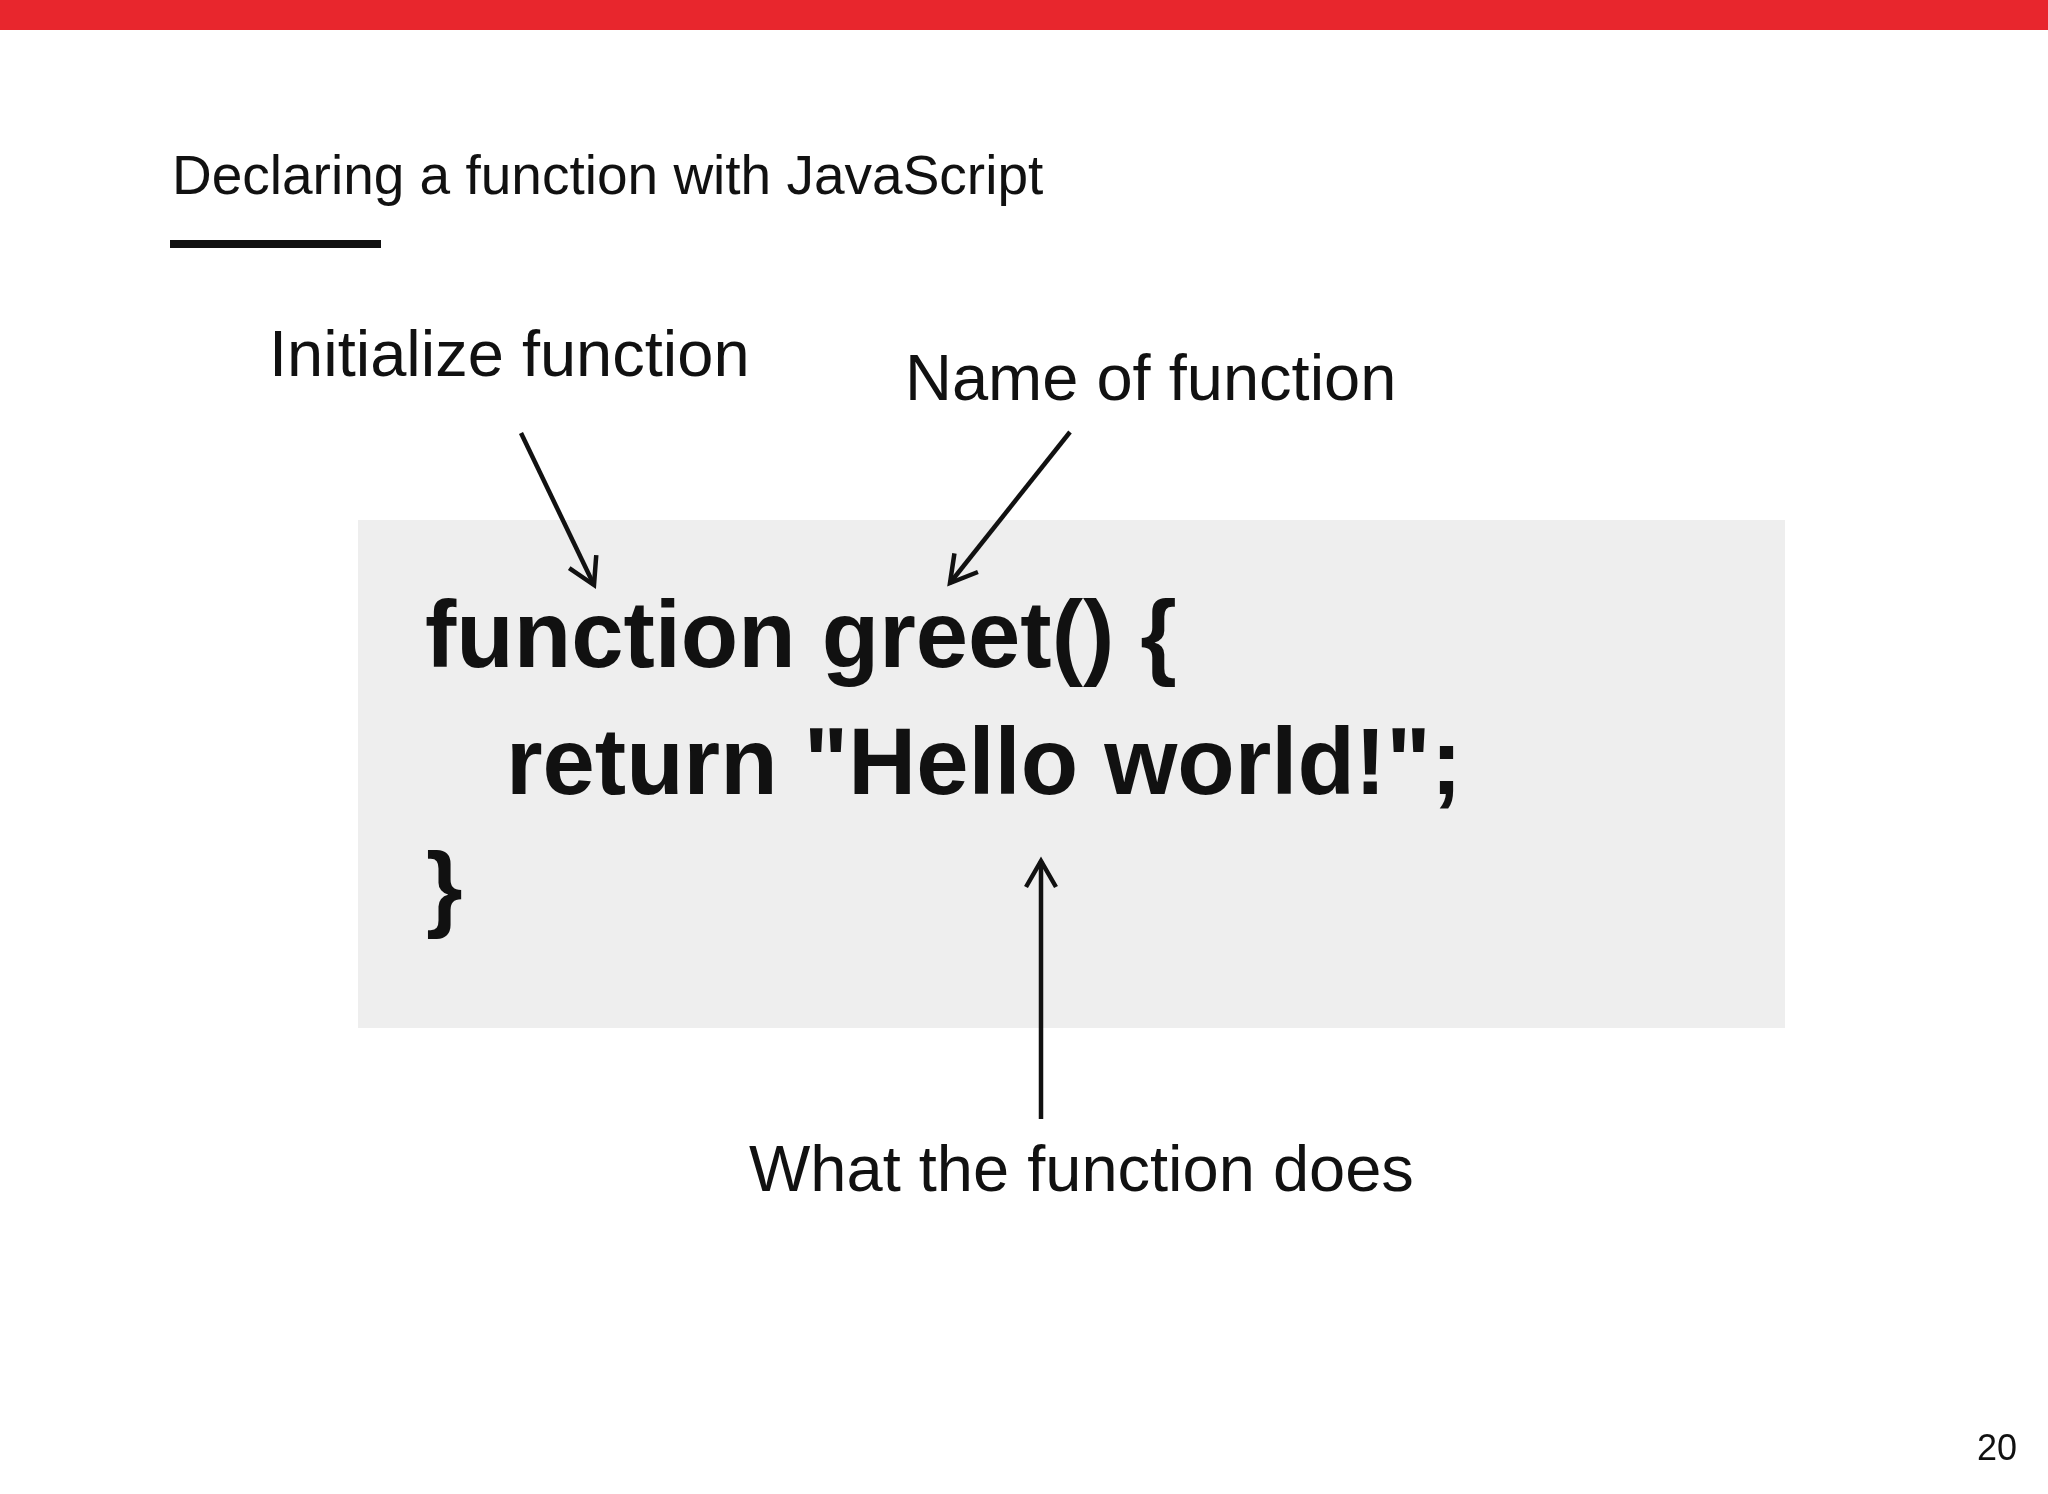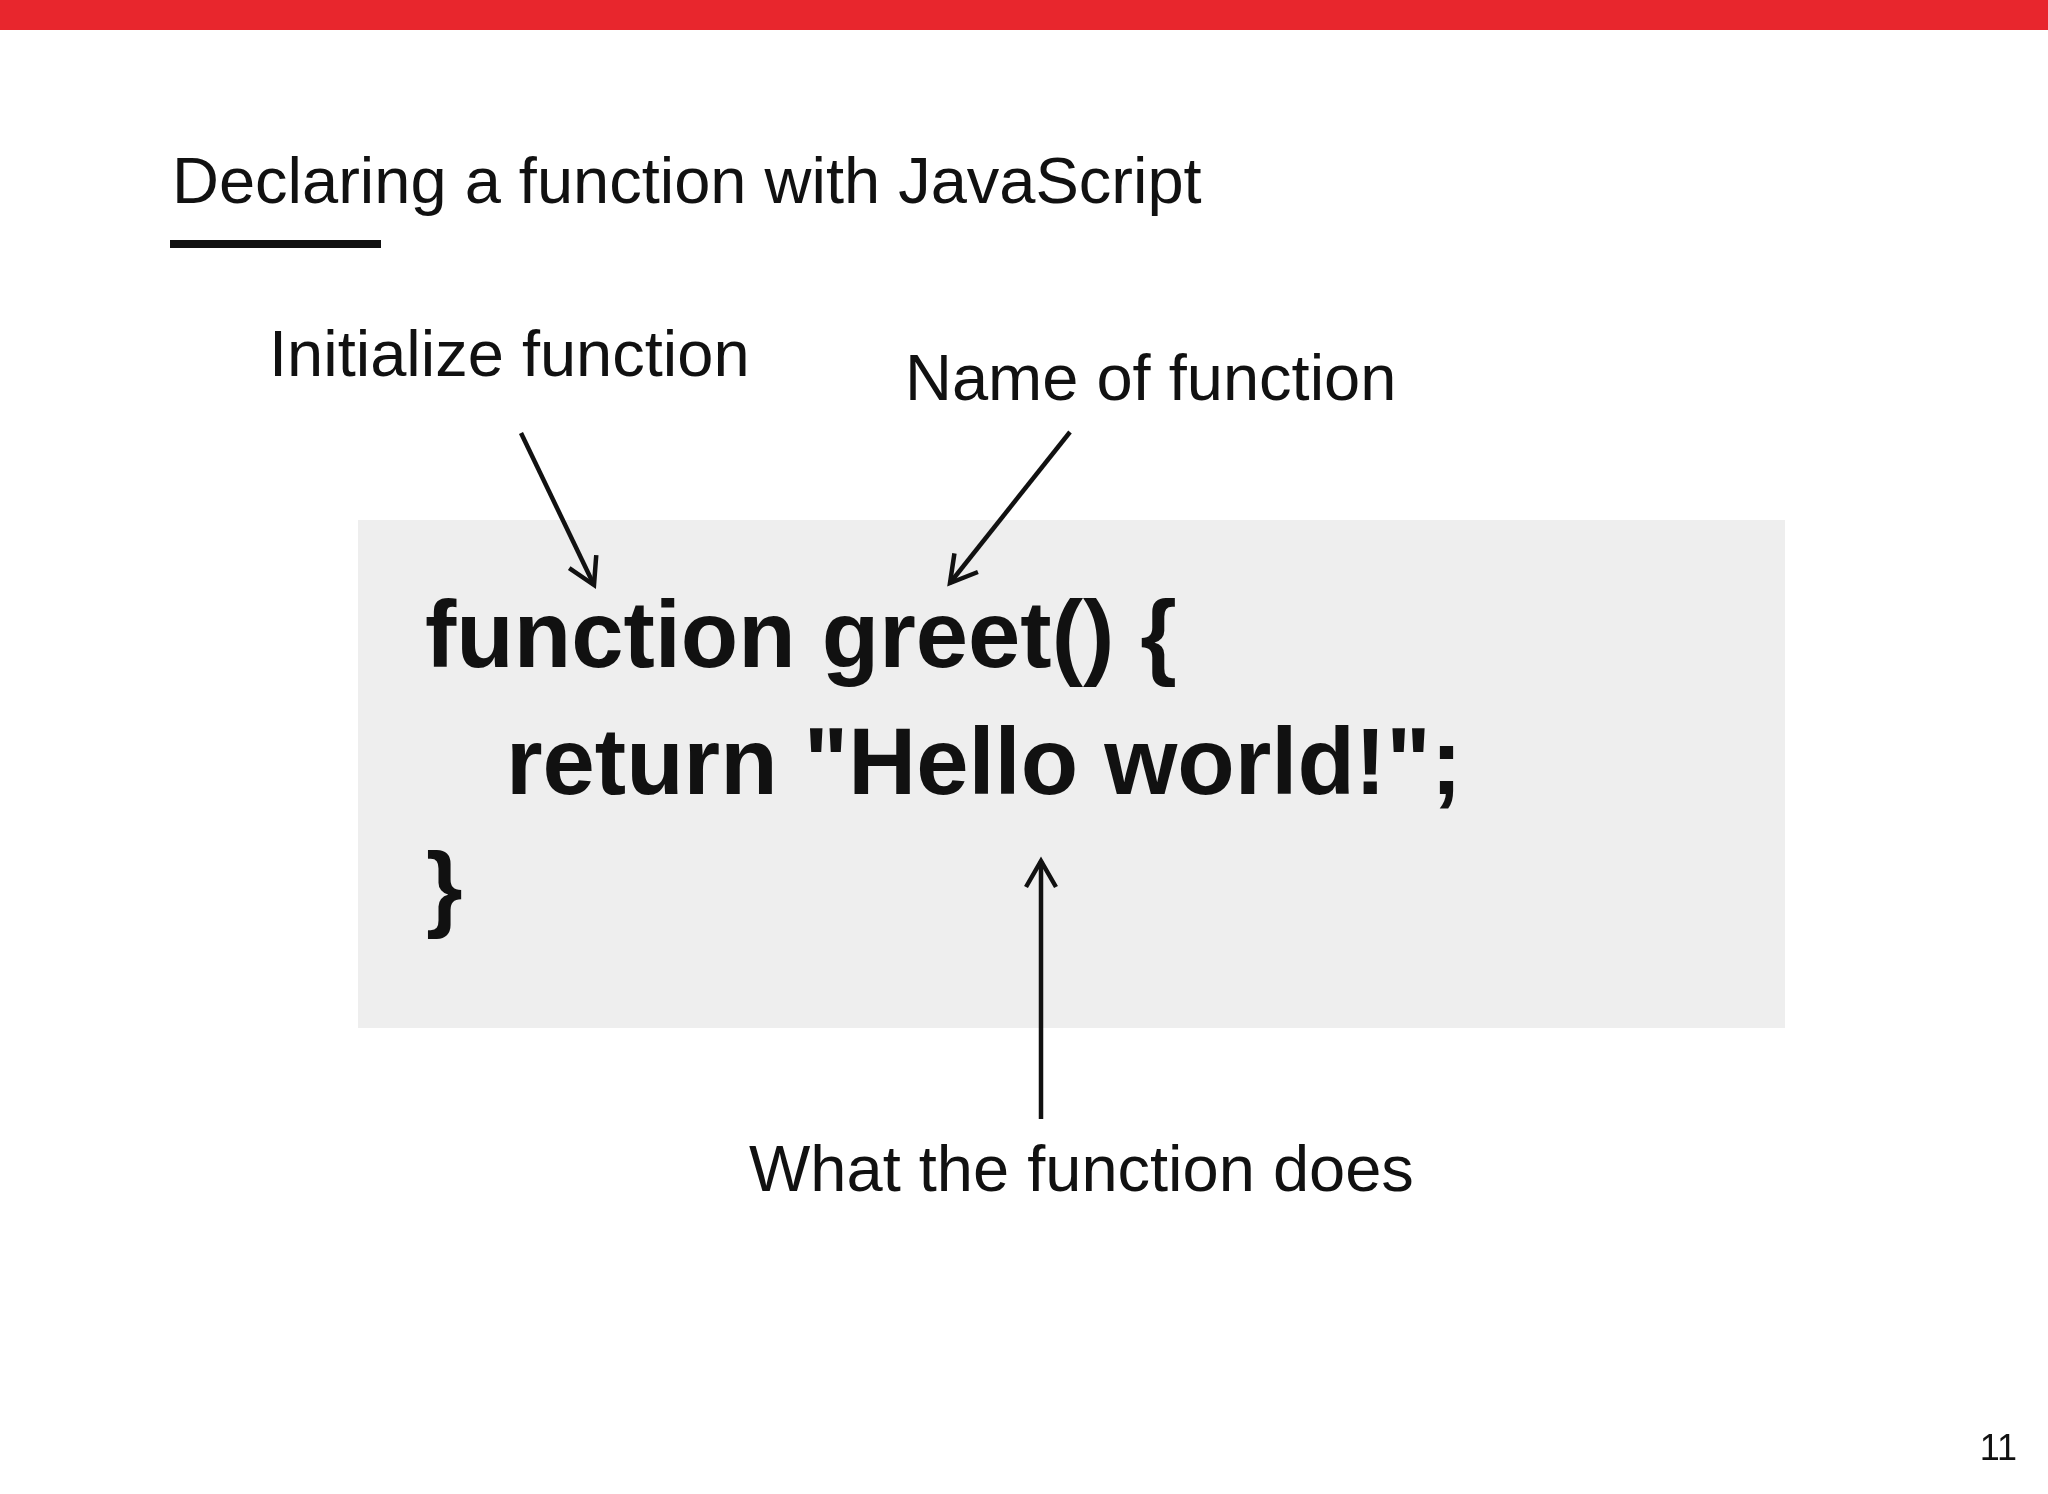--- a/index.html
+++ b/index.html
@@ -18,21 +18,21 @@
     color:var(--text);
     overflow:hidden;
   }
   .abs{position:absolute;line-height:1;white-space:pre;}
   .red-bar{
     position:absolute;left:0;top:0;width:2048px;height:30px;
     background:var(--top-bar);
   }
   .title{
     left:172px;top:148px;
-    font-size:65px;font-weight:400;color:var(--text);
+    font-size:55px;font-weight:400;color:var(--text);
   }
   .title-underline{
     position:absolute;left:170px;top:240px;width:211px;height:8px;
     background:var(--text);
   }
   .anno-label{
     font-size:65px;font-weight:400;color:var(--text);
   }
   .label-init{left:269px;top:321px;text-align:right;}
   .label-name{left:905px;top:321px;margin-top:24px;}
@@ -80,13 +80,13 @@
       <path class="ah-path" d="M10,7 L36,22 L10,37"></path>
     </marker>
   </defs>
   <line x1="521" y1="433" x2="594" y2="585" marker-end="url(#ah)"></line>
   <line x1="1070" y1="432" x2="950" y2="583" marker-end="url(#ah)"></line>
   <line x1="1041" y1="1119" x2="1041" y2="861" marker-end="url(#ah)"></line>
 </svg>
 
 <div class="abs anno-label label-what">What the function does</div>
 
-<div class="abs page-number">11</div>
+<div class="abs page-number">20</div>
 
 </body></html>

